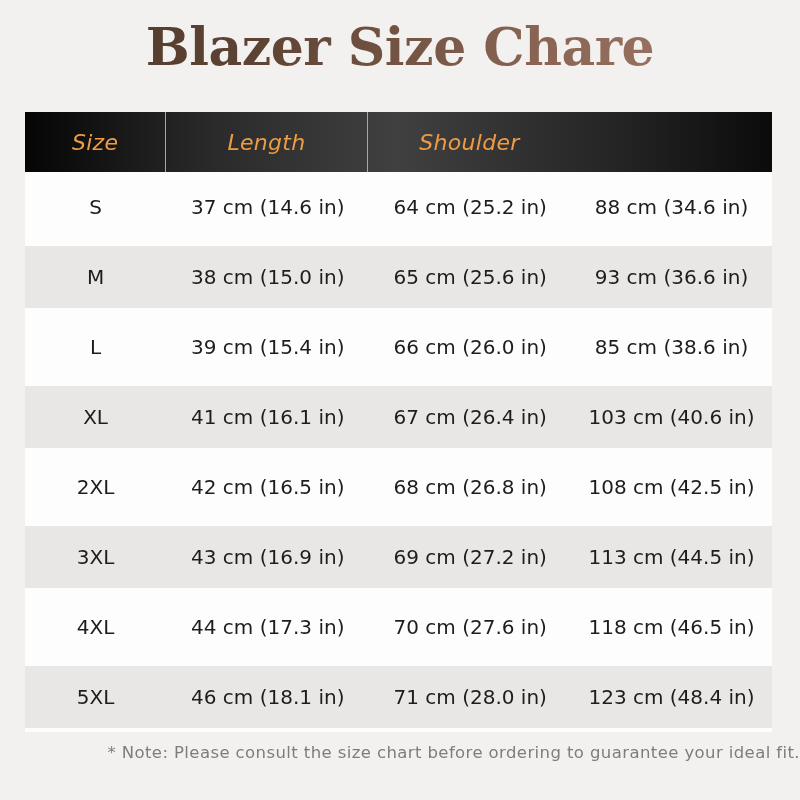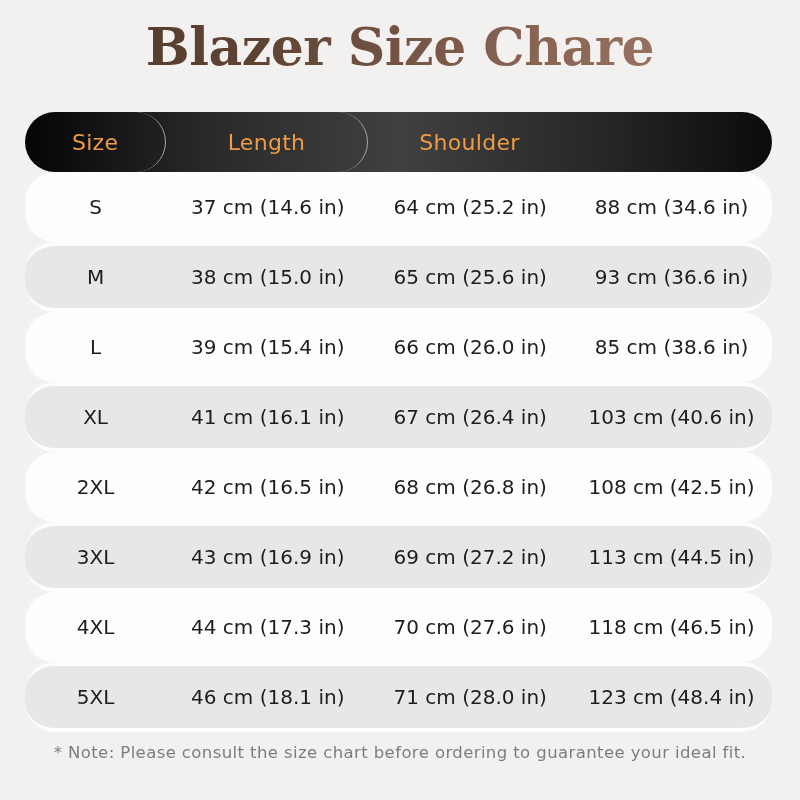--- a/index.html
+++ b/index.html
@@ -1,15 +1,15 @@
 <!DOCTYPE html>
 <html><head>
 <meta charset="utf-8">
 <style>
-  * { margin: 0; padding: 0; box-sizing: border-box; border-radius: 30px; }
+  * { margin: 0; padding: 0; box-sizing: border-box; }
   html, body { width: 800px; height: 800px; }
   body {
     background: #f2f1ef;
     font-family: "DejaVu Sans", sans-serif;
     overflow: hidden;
   }
   .page {
     position: relative;
     width: 800px;
     height: 800px;
@@ -32,20 +32,21 @@
   .size-table {
     position: absolute;
     top: 112px;
     left: 25px;
     width: 747px;
   }
   .thead {
     display: flex;
     height: 60px;
     background: linear-gradient(90deg, #050505 0%, #2a2a2a 25%, #404040 50%, #262626 78%, #0b0b0b 100%);
+    font-style: italic;
   }
   .th {
     display: flex;
     align-items: center;
     justify-content: center;
     color: #ed9c45;
     font-size: 22px;
     letter-spacing: 0.3px;
   }
   .th:not(:last-child) { border-right: 1px solid #a8a8a8; }
@@ -69,21 +70,21 @@
     justify-content: center;
     color: #1d1d1d;
     font-size: 20px;
     white-space: nowrap;
   }
   .note {
     position: absolute;
     top: 743px;
     left: 0;
     width: 800px;
-    text-align: center;
+    text-align: right;
     color: #7d7d7d;
     font-size: 16.5px;
     letter-spacing: 0.4px;
   }
 </style>
 </head>
 <body>
 
 <div class="page">
 

